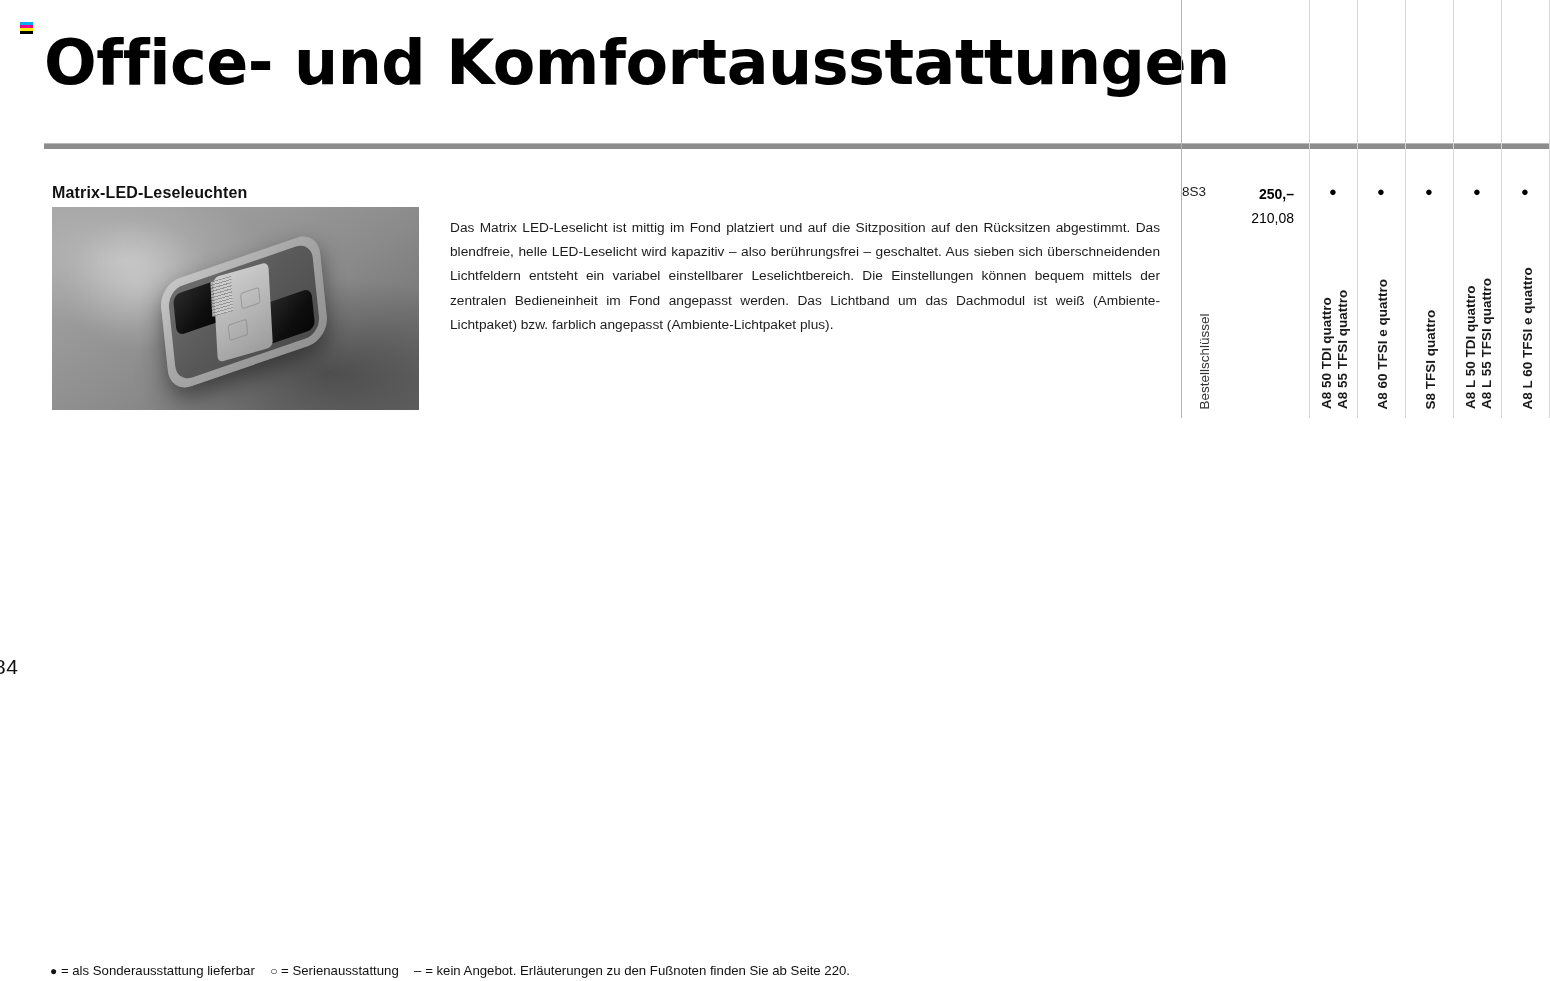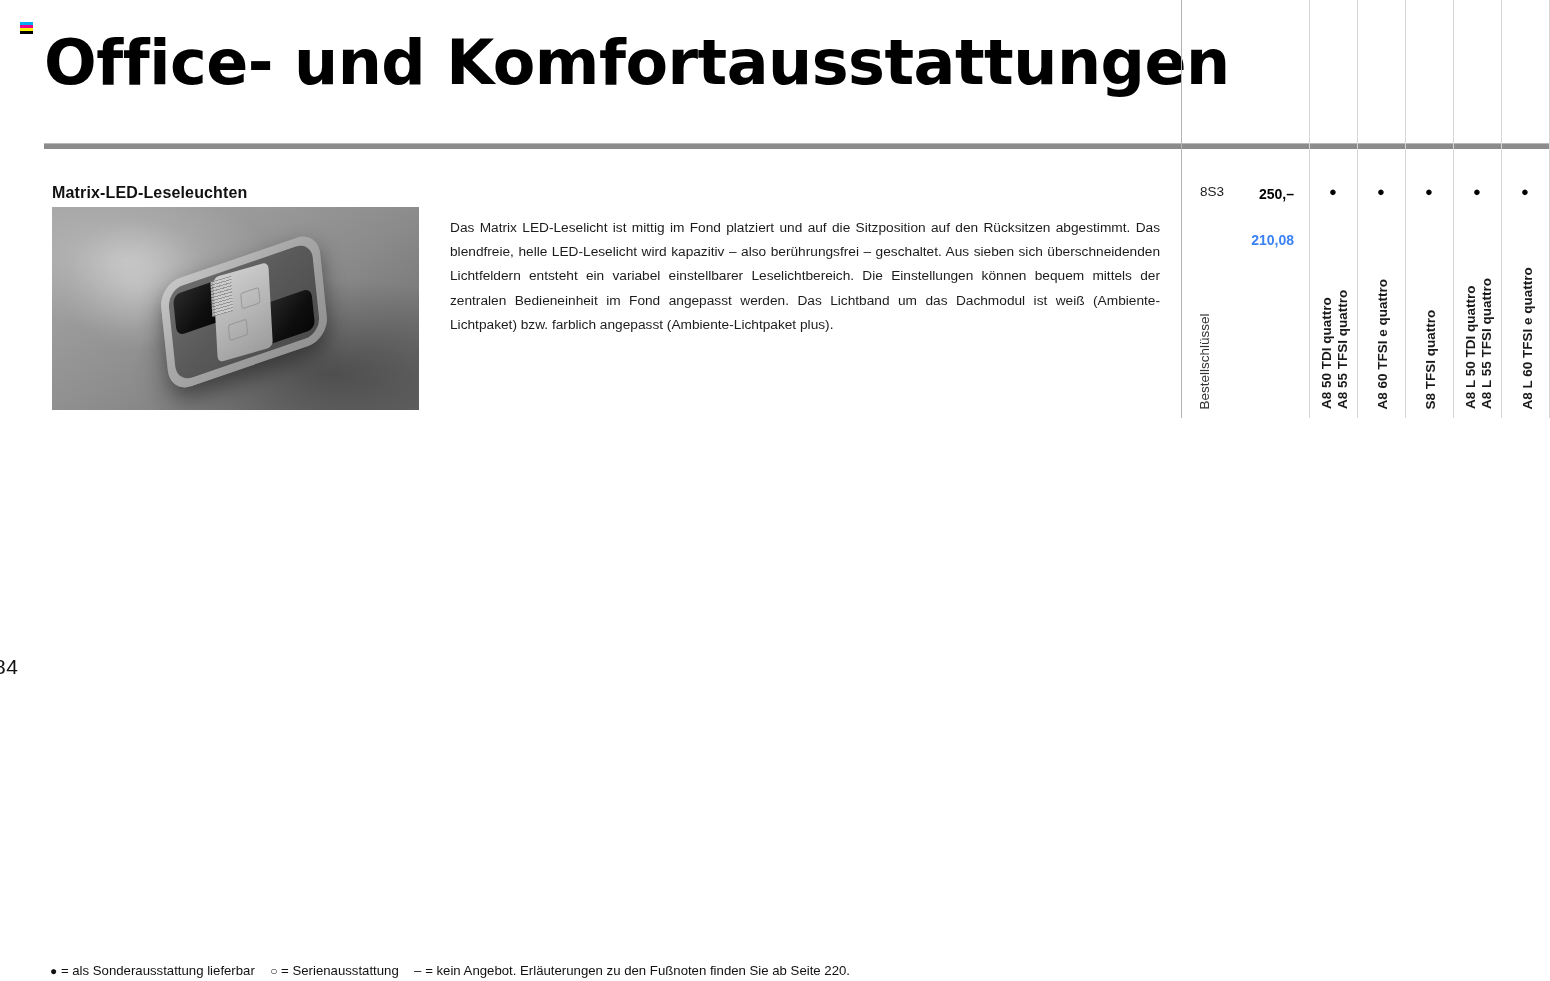--- a/index.html
+++ b/index.html
@@ -211,37 +211,37 @@
   }
   #row-desc p { margin: 12px; }
   #row-desc p + p { margin-top: 10px; }
 
   
   #cell-code {
     position: absolute;
     left: 1182px;
     top: 184px;
     width: 42px;
-    text-align: right;
+    text-align: left;
     font-size: 13.5px;
     color: #1c1c1c;
   }
   #cell-price {
     position: absolute;
     left: 1224px;
     top: 182px;
     width: 84px;
     text-align: right;
     padding-right: 14px;
     box-sizing: border-box;
     font-size: 14px;
     line-height: 24px;
   }
   #cell-price .gross { font-weight: bold; color: #000; display: block; }
-  #cell-price .net   { font-weight: bold; color: #3b82f6; display: block; margin-top: 22px; }
+  #cell-price .net   { font-weight: normal; color: #000000; display: block; }
 
   .mark {
     position: absolute;
     top: 184px;
     width: 48px;
     text-align: center;
     font-size: 13px;
     line-height: 16px;
     color: #000;
   }

